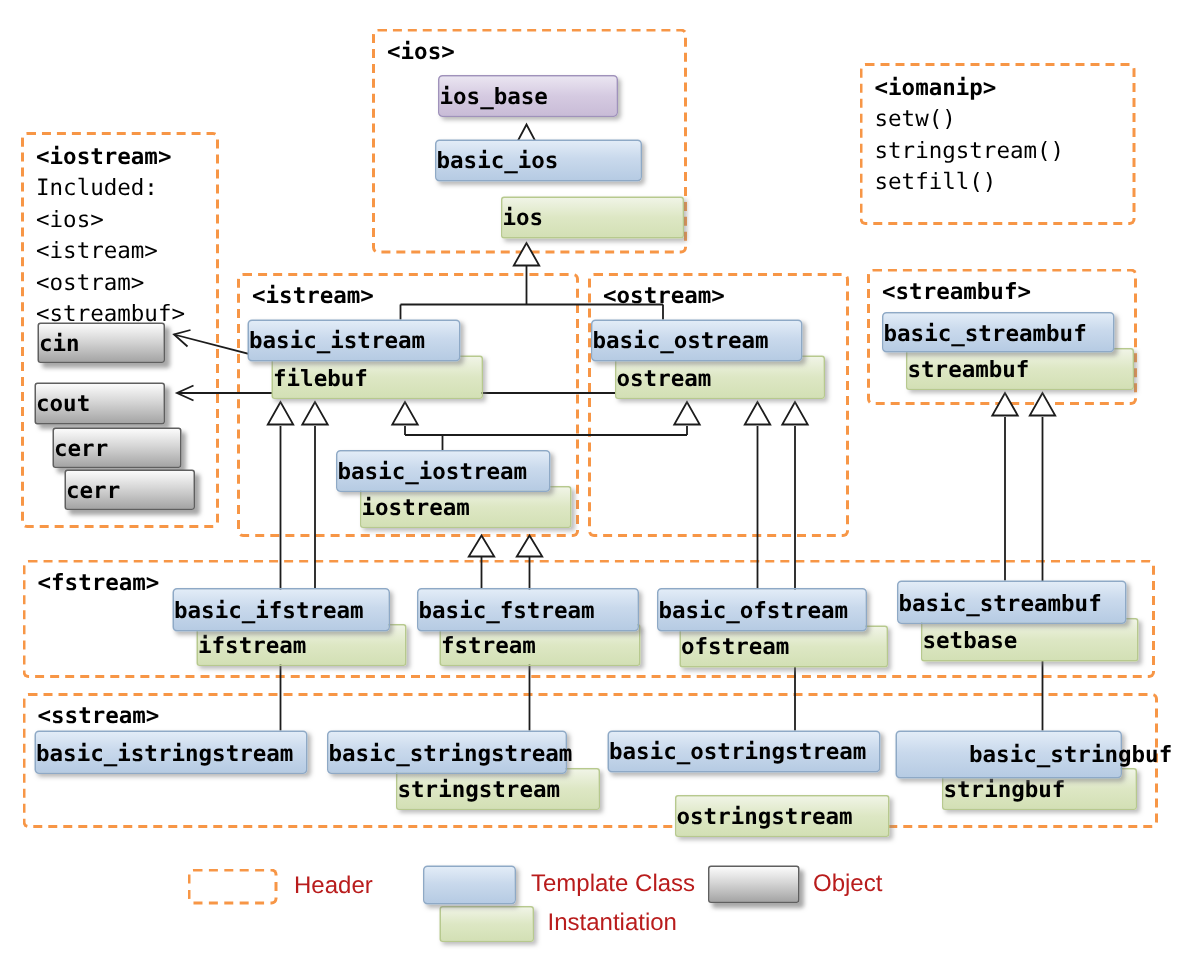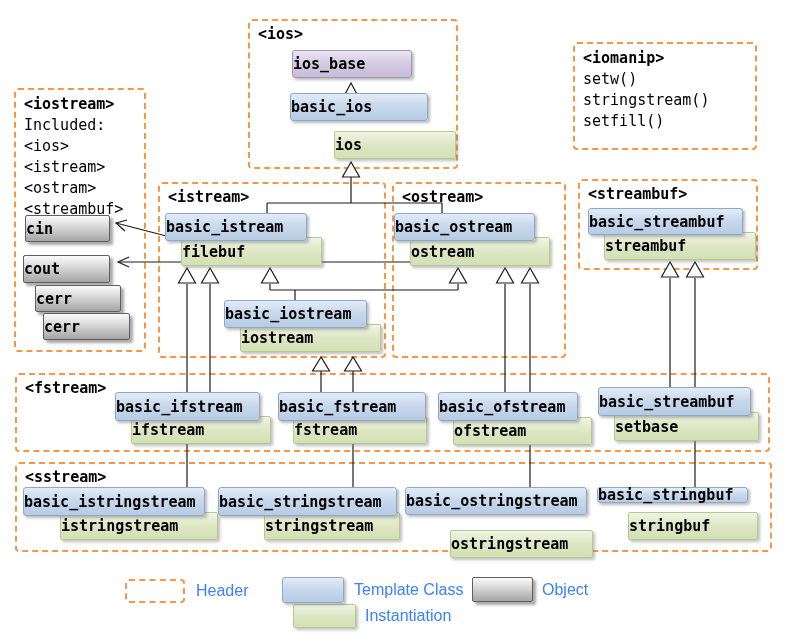--- a/index.html
+++ b/index.html
@@ -13,21 +13,21 @@
        font:bold 15px "DejaVu Sans Mono",monospace;color:#000;white-space:nowrap;}
   .blue{background:linear-gradient(#e2ecf7,#c9d9ec 45%,#b6cbe3);border:1px solid #8ea9c6;border-radius:3px;
         box-shadow:2px 2px 3px rgba(130,130,130,.55);z-index:4;}
   .green{background:linear-gradient(#f0f4e6,#dde7c4 50%,#d3e0b5);border:1px solid #b7c98e;border-radius:2px;
         box-shadow:2px 2px 3px rgba(130,130,130,.5);z-index:3;}
   .purple{background:linear-gradient(#eae5f1,#d5cae1 50%,#c9bcd7);border:1px solid #a092bb;border-radius:3px;
         box-shadow:2px 2px 3px rgba(130,130,130,.55);z-index:4;}
   .gray{background:linear-gradient(#fbfbfb,#d6d6d6 45%,#a5a5a5);border:1px solid #5f5f5f;border-radius:2px;
         box-shadow:3px 3px 3px rgba(110,110,110,.6);z-index:4;}
   #wires{position:absolute;left:0;top:0;z-index:2;pointer-events:none;}
-  .legend-label{position:absolute;font:16px "Liberation Sans",sans-serif;color:#3b82f6;white-space:nowrap;z-index:4;}
+  .legend-label{position:absolute;font:16px "Liberation Sans",sans-serif;color:#b91c1c;white-space:nowrap;z-index:4;}
 </style>
 </head>
 <body>
 
 <div id="canvas">
 
   <div class="hdr" style="left:248px;top:19px;width:210px;height:150px;">
     <span class="hdr-label">&lt;ios&gt;</span>
   </div>
 
@@ -164,45 +164,42 @@
       <span>basic_ofstream</span>
     </div>
 
   <div class="box green" style="left:614px;top:412px;width:145px;height:29px;">
       <span>setbase</span>
     </div>
   <div class="box blue" style="left:598px;top:387px;width:153px;height:29px;">
       <span>basic_streambuf</span>
     </div>
 
-  <div class="box green" style="left:60px;top:512px;width:158px;height:28px;">
-      <span>istringstream</span>
-    </div>
   <div class="box blue" style="left:23px;top:487px;width:182px;height:29px;">
       <span>basic_istringstream</span>
     </div>
 
   <div class="box green" style="left:264px;top:512px;width:136px;height:28px;">
       <span>stringstream</span>
     </div>
-  <div class="box blue" style="left:218px;top:487px;width:179px;height:29px;">
+  <div class="box blue" style="left:218px;top:487px;width:160px;height:29px;">
       <span>basic_stringstream</span>
     </div>
 
   <div class="box green" style="left:450px;top:512px;width:143px;height:28px;margin-top:18px;">
       <span>ostringstream</span>
     </div>
   <div class="box blue" style="left:405px;top:487px;width:182px;height:28px;">
       <span>basic_ostringstream</span>
     </div>
 
   <div class="box green" style="left:628px;top:512px;width:130px;height:28px;">
       <span>stringbuf</span>
     </div>
-  <div class="box blue" style="left:597px;top:487px;width:151px;height:16px;">
+  <div class="box blue" style="left:597px;top:487px;width:151px;height:32px;padding-left:48px;">
       <span>basic_stringbuf</span>
     </div>
 
   <div class="box gray" style="left:25px;top:215px;width:85px;height:27px;">
       <span>cin</span>
     </div>
   <div class="box gray" style="left:23px;top:255px;width:87px;height:28px;">
       <span>cout</span>
     </div>
   <div class="box gray" style="left:35px;top:285px;width:86px;height:27px;">

